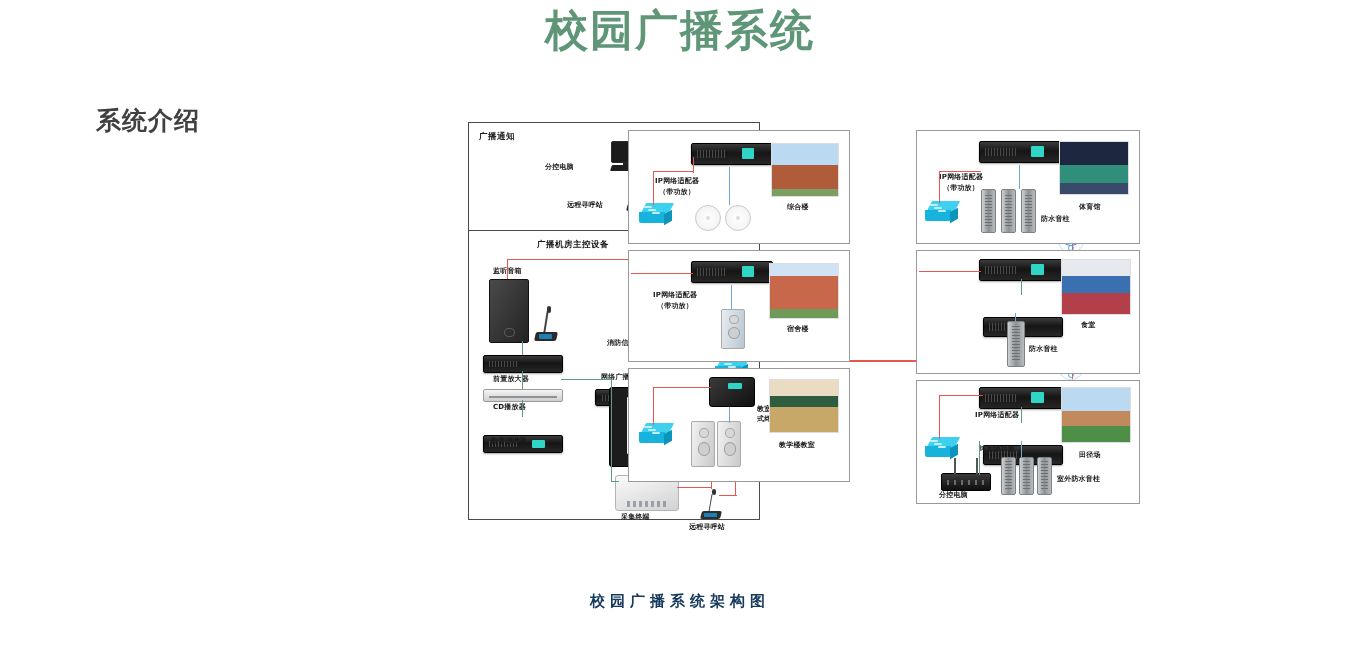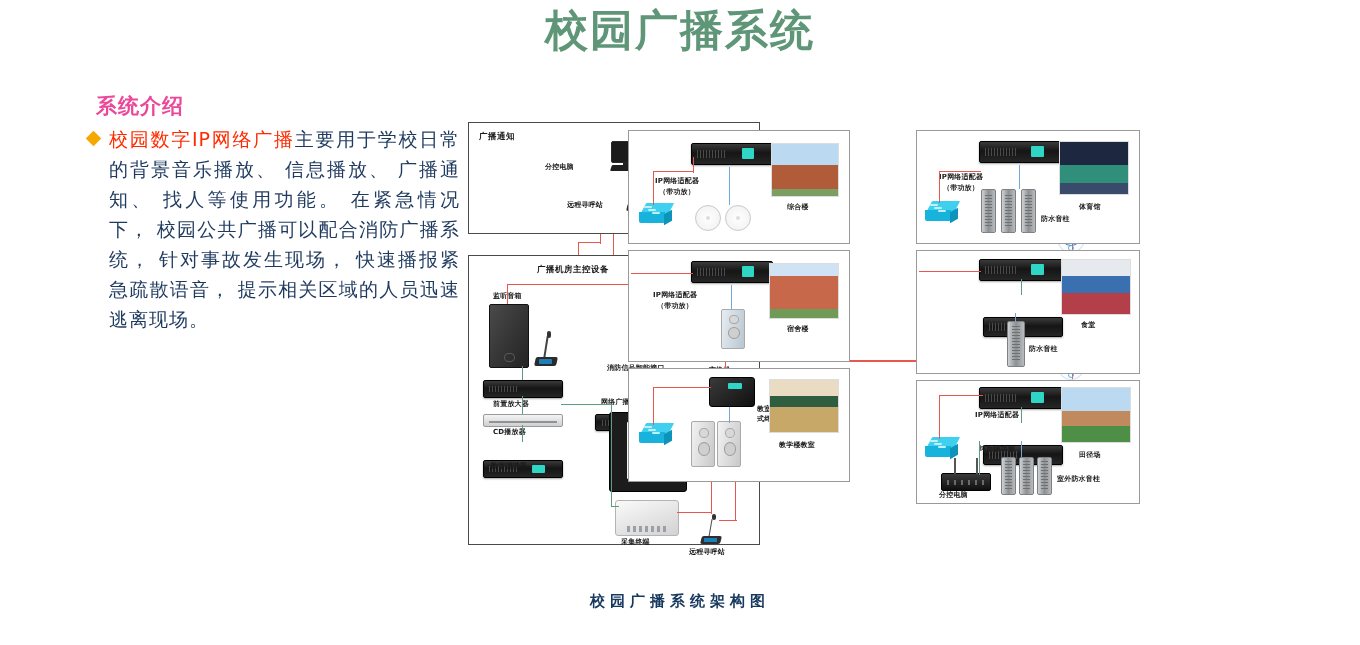--- a/index.html
+++ b/index.html
@@ -12,22 +12,22 @@
   
   .page-title{
     position:absolute;left:0;top:2px;width:1360px;
     text-align:center;
     font-size:43px;font-weight:bold;color:#5f9678;
     letter-spacing:2px;
   }
   
   .left-col{position:absolute;left:88px;top:92px;width:372px;}
   .sec-head{
-    font-size:21px;font-weight:bold;color:#ec4899;
-    margin:0 0 4px 8px;letter-spacing:1px;
+    font-size:25px;font-weight:bold;color:#404040;
+    margin:12px 0 4px 8px;letter-spacing:1px;
   }
   .sec-head.second{margin-top:24px;}
   .bullet-row{display:flex;align-items:flex-start;}
   .diamond{
     width:11px;height:11px;background:#f5a800;
     transform:rotate(45deg);flex:0 0 auto;
     margin:9px 10px 0 0;
   }
   .para{
     font-size:19px;line-height:30px;color:#1f3a5f;
@@ -159,24 +159,20 @@
 </style>
 </head>
 <body>
 
 <div class="page-title">校园广播系统</div>
 
 <div class="left-col">
 
   <div class="sec-head">系统介绍</div>
 
-  <div class="bullet-row">
-    <div class="diamond"></div>
-    <div class="para"><span class="hl">校园数字IP网络广播</span><span>主要用于学校日常的背景音乐播放、 信息播放、 广播通知、 找人等使用功能。 在紧急情况下， 校园公共广播可以配合消防广播系统， 针对事故发生现场， 快速播报紧急疏散语音， 提示相关区域的人员迅速逃离现场。</span></div>
-  </div>
 
 </div>
 
 <div class="diagram">
 
   <div class="ln v" style="left:118px;top:130px;height:160px;"></div>
   <div class="ln h" style="left:118px;top:130px;width:22px;"></div>
   <div class="ln v" style="left:140px;top:70px;height:62px;"></div>
   <div class="ln h" style="left:140px;top:70px;width:40px;"></div>
 
@@ -249,21 +245,21 @@
       <div class="p" style="left:13px;top:9px;"></div>
     </div>
     <div class="lbl" style="left:202px;top:80px;">交换机</div>
 
     <div class="ln h" style="left:186px;top:32px;width:74px;"></div>
     <div class="ln v" style="left:258px;top:32px;height:32px;"></div>
     <div class="ln h" style="left:182px;top:72px;width:58px;"></div>
     <div class="ln h" style="left:270px;top:72px;width:38px;"></div>
   </div>
 
-  <div class="box" style="left:8px;top:143px;width:290px;height:288px;text-align:center;">
+  <div class="box" style="left:8px;top:118px;width:290px;height:288px;text-align:center;">
     <div class="box-title" style="left:68px;top:8px;">广播机房主控设备</div>
 
     <div class="lbl" style="left:24px;top:36px;">监听音箱</div>
     <div class="spk-box" style="left:20px;top:48px;width:38px;height:62px;"></div>
 
     <div class="mic" style="left:66px;top:70px;width:24px;height:40px;">
       <div class="arm"></div>
         <div class="head"></div>
         <div class="base"></div>
         <div class="scr2"></div>

